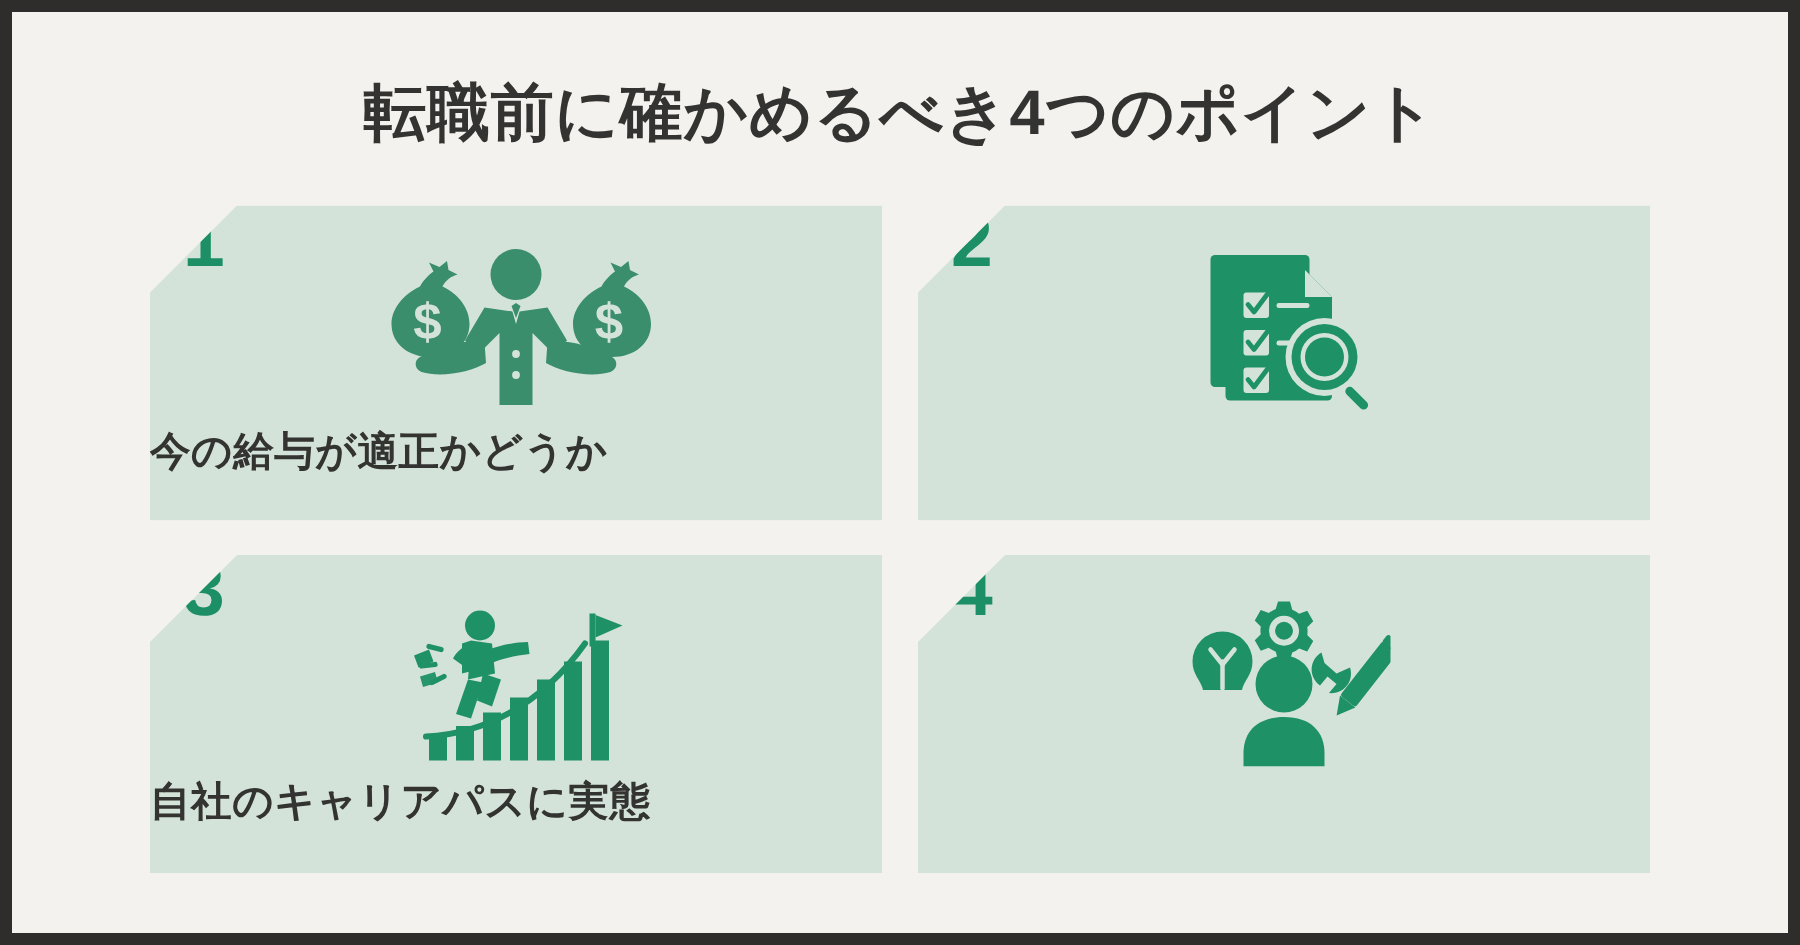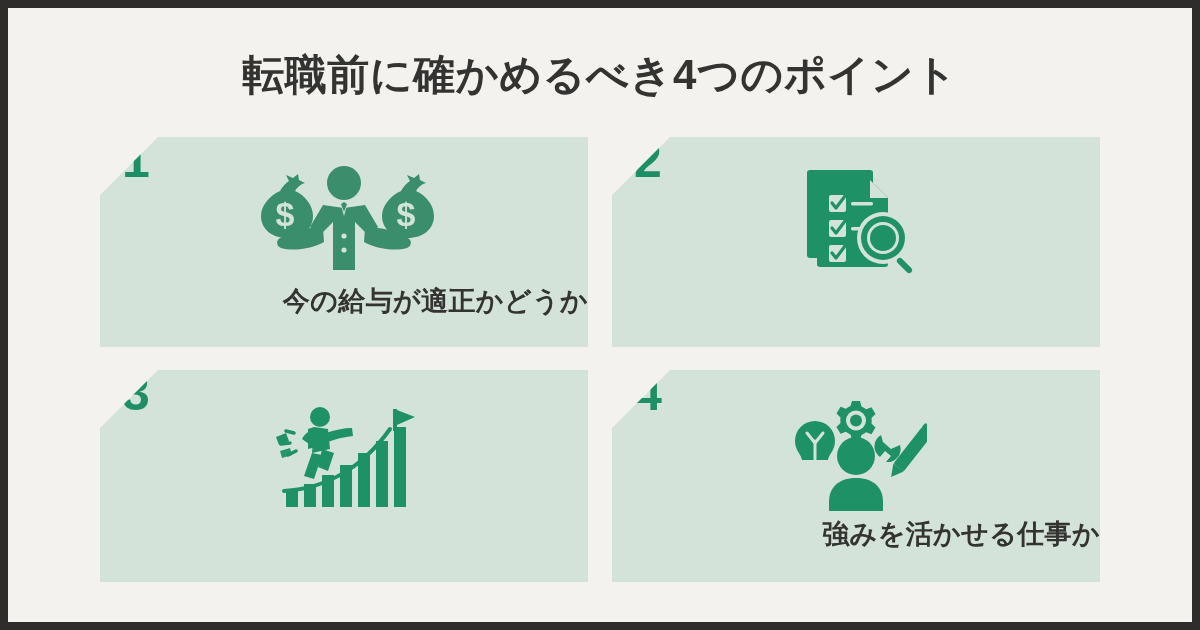--- a/index.html
+++ b/index.html
@@ -79,21 +79,21 @@
     align-items: center;
     justify-content: center;
   }
   .card-icon svg { display: block; }
 
   .card-label {
     position: absolute;
     left: 0;
     right: 0;
     bottom: 28px;
-    text-align: right;
+    text-align: left;
     font-size: 27px;
     font-weight: bold;
     color: #333331;
     letter-spacing: 0.4px;
     white-space: nowrap;
   }
   .card-row2 .card-label { bottom: 30px; }
   .card-row2 .card-icon { top: 30px; }
 </style>
 </head>
@@ -209,20 +209,21 @@
             <g stroke="#1f9167" stroke-width="3.5" fill="none" stroke-linecap="round">
               <path d="M30 34 l-8 -2"></path>
               <path d="M26 44 l-9 1"></path>
               <path d="M32 52 l-8 4"></path>
             </g>
             <path d="M12 38 l10 -4 l3 8 l-10 4 z"></path>
             <path d="M16 52 l10 -3 l2 7 l-10 3 z" opacity="0.95"></path>
           </g>
         </svg>
       </div>
+      <div class="card-label">自社のキャリアパスに実態</div>
     </div>
 
     <div class="card card-row2">
       <div class="card-number">4</div>
       <div class="card-icon">
         <svg width="142" height="112" viewBox="0 0 142 112" xmlns="http://www.w3.org/2000/svg">
           <g fill="#1f9167">
 
             <g transform="translate(71,24)">
               <path d="M-4 -22 h8 l1.5 5.5 a17 17 0 0 1 4.6 2.7 l5.4 -2 4 6.9 -4 4 a17 17 0 0 1 0 5.3 l4 4 -4 6.9 -5.4 -2 a17 17 0 0 1 -4.6 2.7 L4 17 h-8 l-1.5 -5.5 a17 17 0 0 1 -4.6 -2.7 l-5.4 2 -4 -6.9 4 -4 a17 17 0 0 1 0 -5.3 l-4 -4 4 -6.9 5.4 2 a17 17 0 0 1 4.6 -2.7 z"></path>
@@ -249,17 +250,16 @@
             <path d="M96 36 a13 13 0 0 0 -1 22 l5 -6 6 5 -5 6 a13 13 0 0 0 14 -17 l-9 4 -8 -7 z"></path>
 
             <g transform="rotate(38 118 62)">
               <rect x="112" y="24" width="13" height="46" rx="2"></rect>
               <path d="M112 70 h13 l-6.5 12 z"></path>
               <rect x="112" y="18" width="13" height="7" rx="2"></rect>
             </g>
           </g>
         </svg>
       </div>
-      <div class="card-label">強みを活かせる仕事か</div>
     </div>
 
   </div>
 </div>
 
 </body></html>

